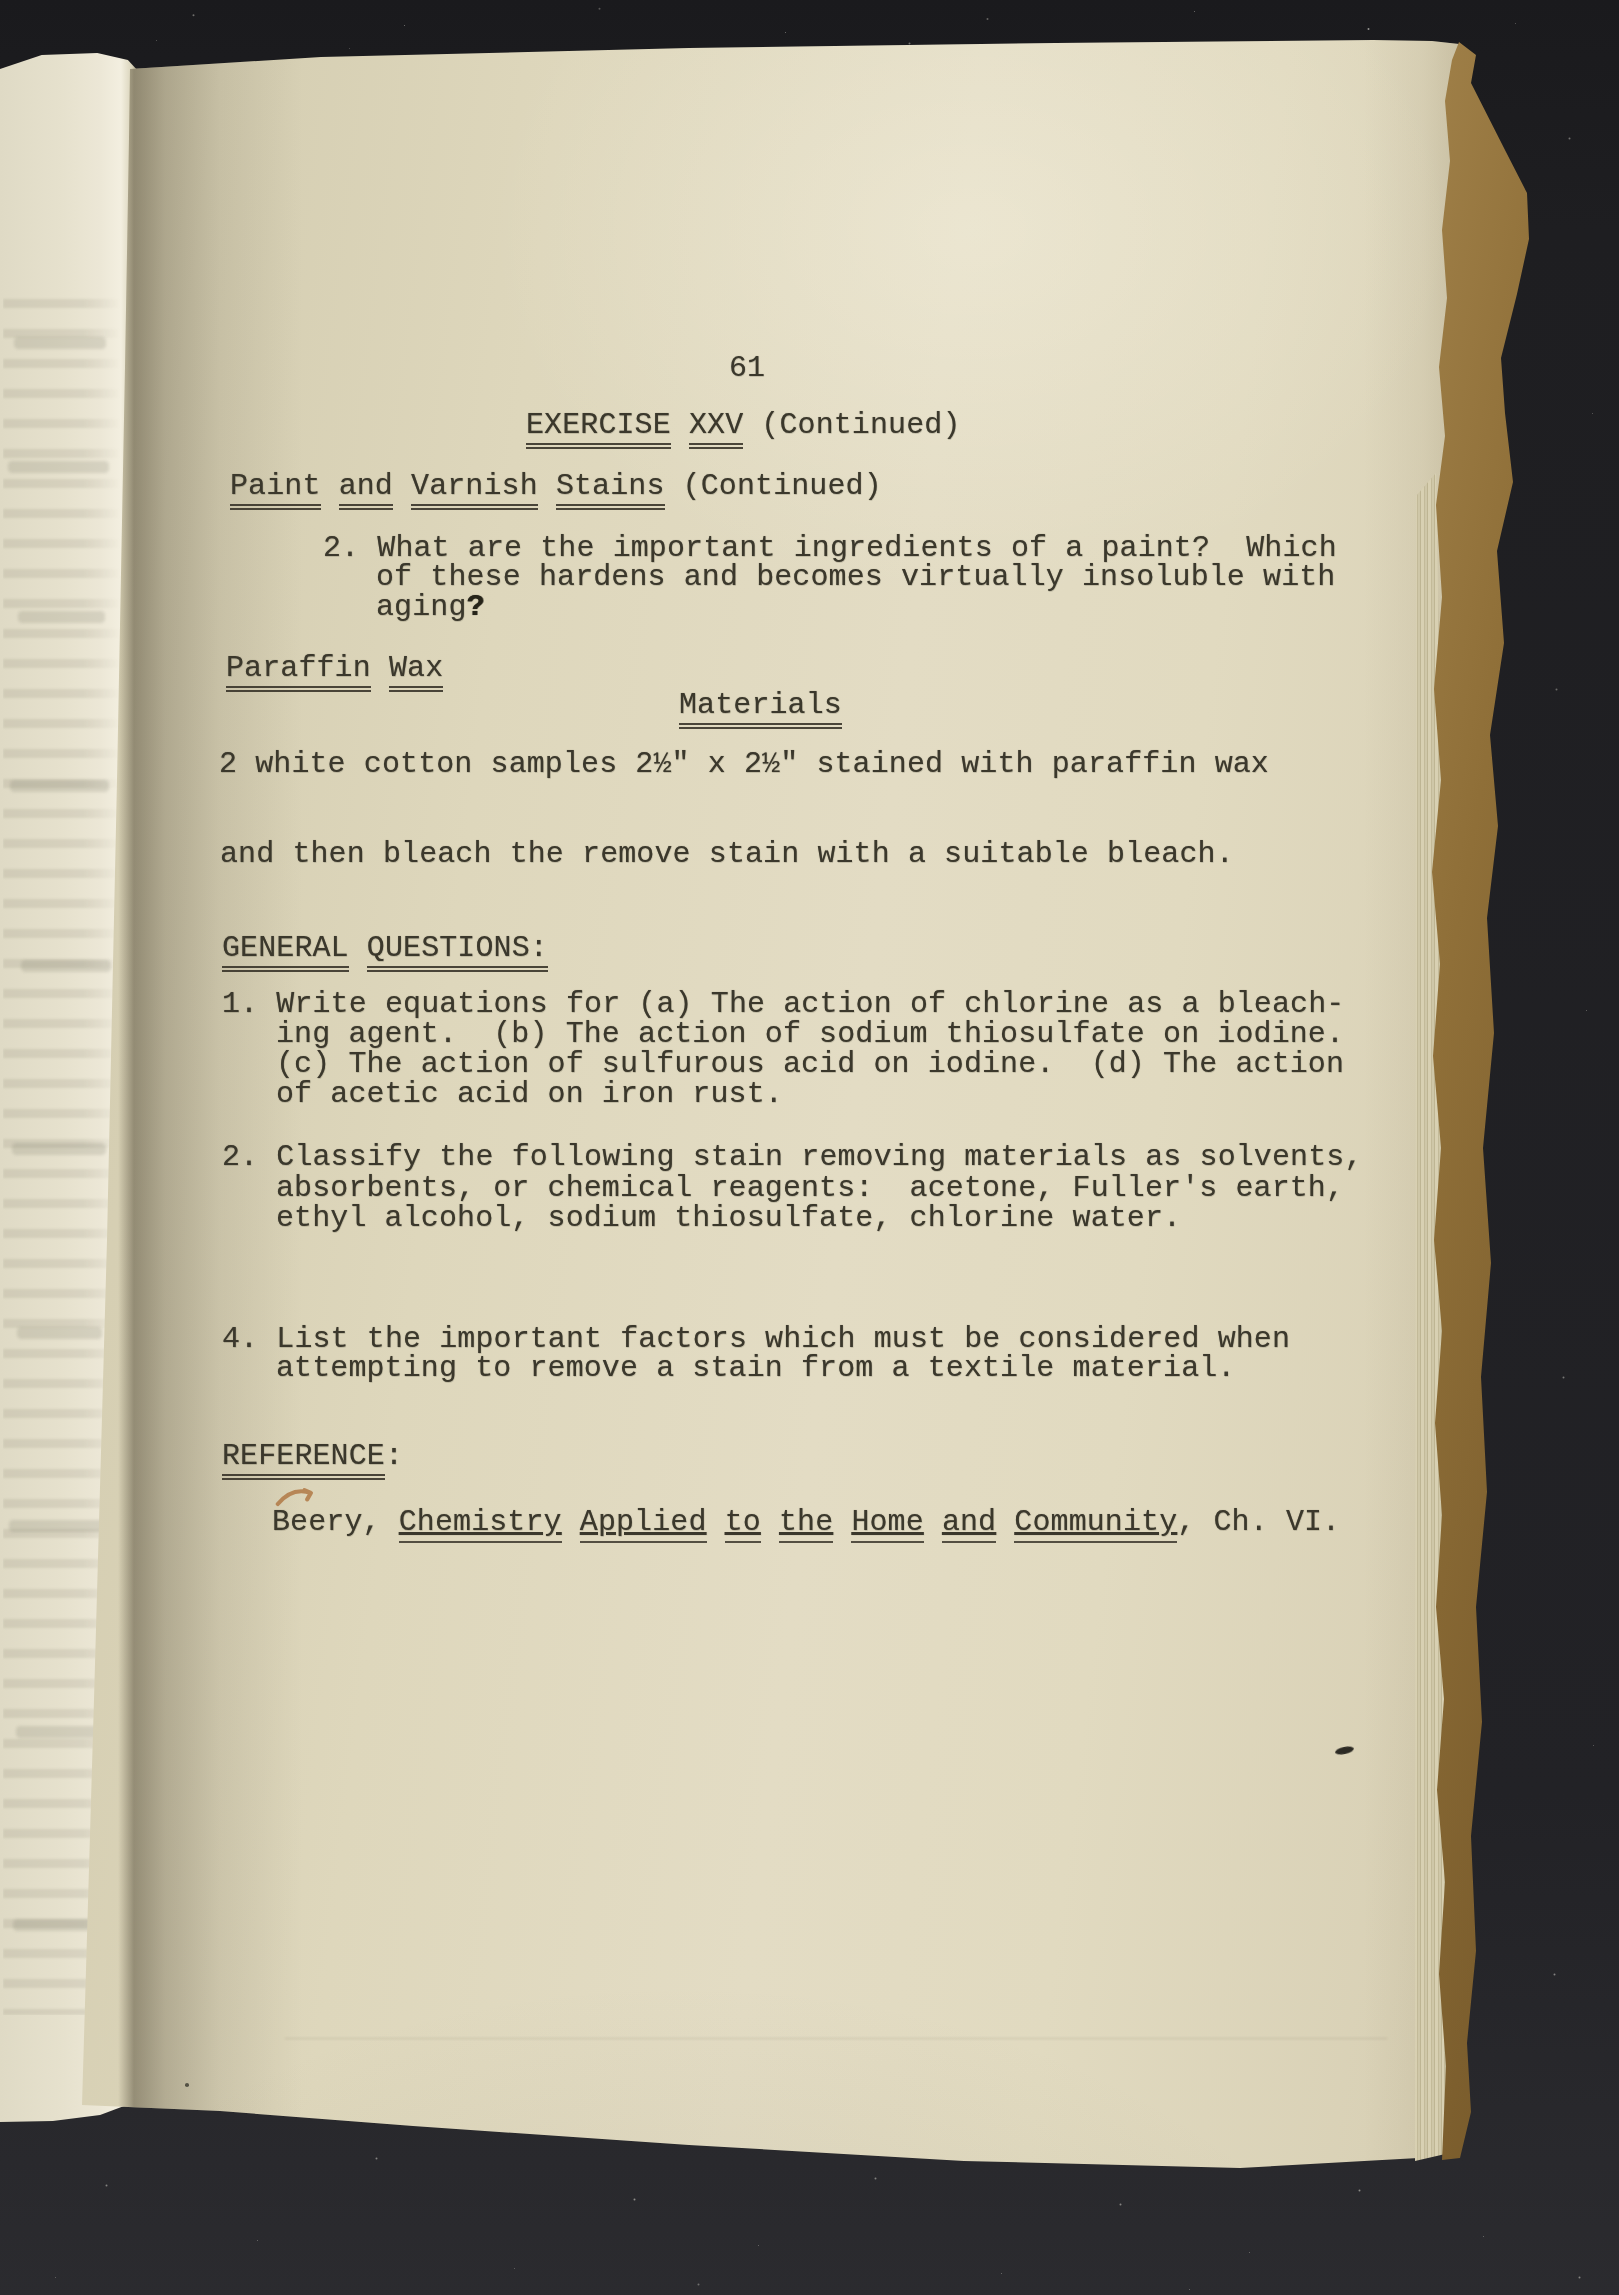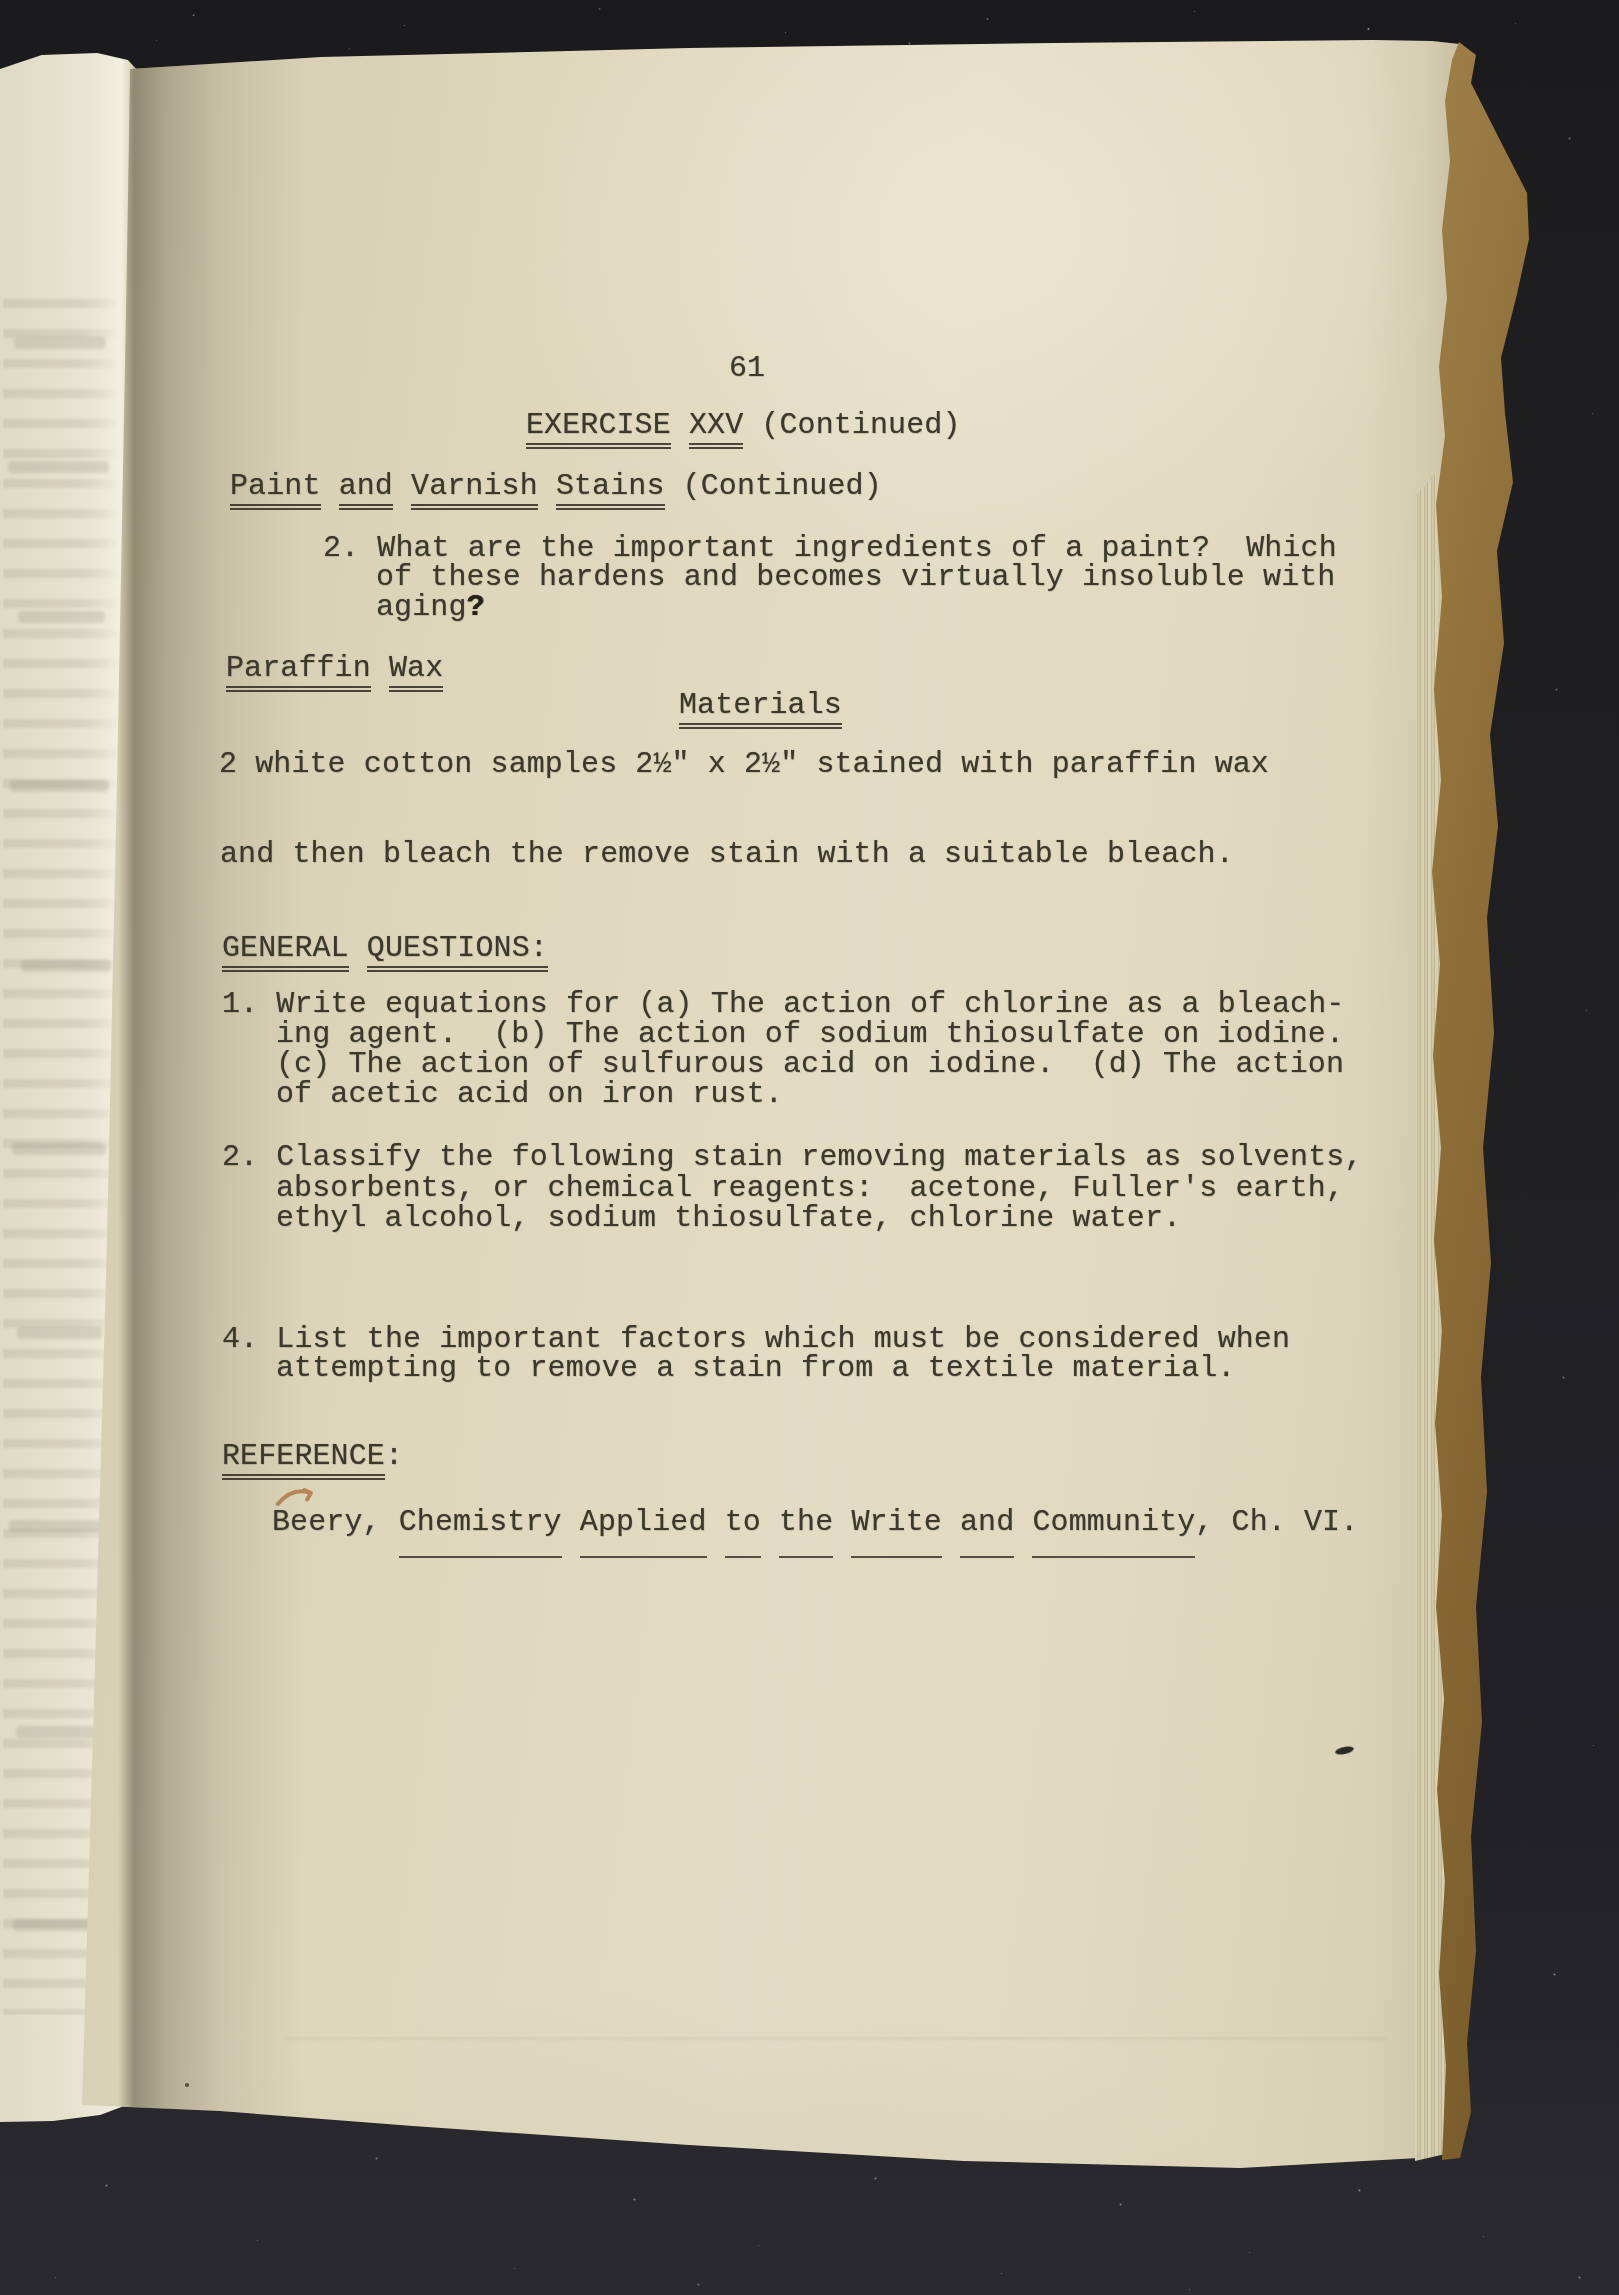--- a/index.html
+++ b/index.html
@@ -33,21 +33,21 @@
     clip-path:polygon(1416px 496px,1436px 473px,1445px 1010px,1450px 1561px,1454px 2152px,1415px 2161px);}
   .torn-edge{position:absolute;left:0;top:0;width:1620px;height:2299px;
     background:linear-gradient(100deg,#5e451f 0%,#8a6831 25%,#a28045 45%,#b3945c 60%,#8f6f38 80%,#6b4f24 100%);
     filter:drop-shadow(-1.4px 0.9px 1.8px rgba(0,0,0,.35));
     clip-path:polygon(1459px 42px,1476px 55px,1471px 83px,1506px 152px,1527px 193px,1529px 239px,1517px 294px,1501px 358px,1505px 413px,1513px 482px,1497px 551px,1504px 643px,1490px 735px,1498px 826px,1487px 918px,1494px 1033px,1483px 1148px,1491px 1263px,1481px 1377px,1487px 1492px,1476px 1607px,1482px 1722px,1471px 1836px,1476px 1951px,1467px 2043px,1471px 2112px,1460px 2158px,1442px 2160px,1446px 2066px,1439px 1974px,1445px 1882px,1437px 1790px,1444px 1699px,1436px 1607px,1442px 1515px,1435px 1423px,1442px 1331px,1434px 1240px,1441px 1148px,1433px 1056px,1440px 964px,1432px 872px,1441px 780px,1434px 689px,1442px 597px,1436px 505px,1445px 436px,1439px 367px,1447px 298px,1442px 230px,1450px 161px,1445px 101px,1452px 60px);}
   
   .text-layer{position:absolute;inset:0;color:#3b382c;font-size:30px;line-height:30px;letter-spacing:0.1px;
     text-shadow:0 0 0.9px rgba(59,56,44,.5),0.5px 0.5px 0 rgba(59,56,44,.14);}
   .ln{position:absolute;white-space:pre;}
   .u2{border-bottom:6.4px double rgba(52,48,38,.88);padding-bottom:0.9px;margin-top:16px;}
-  .u1{border-bottom:2.8px solid rgba(52,48,38,.82);padding-bottom:17px;}
+  .u1{border-bottom:2.8px solid rgba(52,48,38,.82);padding-bottom:2px;text-decoration:underline;}
   .overstruck{font-weight:bold;color:#262419;text-shadow:0 0 0.9px rgba(30,28,20,.9),0.9px 0 0 rgba(30,28,20,.55);}
   
   .check-mark{position:absolute;left:275px;top:1481px;width:46px;height:28.5px;}
   .ink-speck{position:absolute;left:1335px;top:1747px;width:19px;height:7.3px;border-radius:50%;
     background:#2c2a24;transform:rotate(-12deg);filter:blur(0.5px);}
   .dot-speck{position:absolute;left:185px;top:2083px;width:4.1px;height:3.7px;border-radius:50%;background:rgba(58,56,46,.8);}
   .dust{position:absolute;left:0;top:0;width:1.4px;height:1.4px;border-radius:50%;background:transparent;
     box-shadow:193px 14.7px 0 0.5px rgba(215,213,205,.45),404px 25px 0 0 rgba(215,213,205,.55),599px 8.3px 0 0.5px rgba(200,198,190,.35),785px 32px 0 0 rgba(225,223,215,.5),987px 18.4px 0 0.5px rgba(210,208,200,.4),1194px 11px 0 0 rgba(220,218,210,.5),1368px 28.5px 0 0.5px rgba(230,228,220,.6),1515px 23px 0 0 rgba(210,208,200,.4),349px 48px 0 0 rgba(205,203,195,.35),909px 43px 0 0.5px rgba(215,213,205,.45),1125px 51px 0 0 rgba(225,223,215,.5),156px 40px 0 0 rgba(205,203,195,.4),1569px 138px 0 0.5px rgba(220,218,210,.45),1592px 413px 0 0 rgba(210,208,200,.4),1556px 689px 0 0.5px rgba(220,218,210,.4),1586px 1010px 0 0 rgba(210,208,200,.45),1563px 1377px 0 0.5px rgba(225,223,215,.45),1593px 1745px 0 0 rgba(215,213,205,.4),1554px 1974px 0 0.5px rgba(225,223,215,.5),
     106px 2185px 0 0.5px rgba(222,220,212,.5),257px 2240px 0 0 rgba(212,210,202,.45),376px 2158px 0 0.5px rgba(222,220,212,.5),514px 2268px 0 0 rgba(212,210,202,.4),634px 2199px 0 0.5px rgba(227,225,217,.55),758px 2245px 0 0 rgba(212,210,202,.45),875px 2178px 0 0.5px rgba(222,220,212,.5),1001px 2273px 0 0 rgba(217,215,207,.45),1120px 2204px 0 0.5px rgba(227,225,217,.5),1249px 2252px 0 0 rgba(212,210,202,.45),1359px 2190px 0 0.5px rgba(222,220,212,.55),1483px 2236px 0 0 rgba(217,215,207,.45),1579px 2277px 0 0.5px rgba(227,225,217,.5),55px 2277px 0 0 rgba(212,210,202,.4),698px 2284px 0 0.5px rgba(217,215,207,.4),1189px 2289px 0 0 rgba(222,220,212,.45);}
 </style>
@@ -105,21 +105,21 @@
     <div class="ln" style="left:222px;top:1142px">2. Classify the following stain removing materials as solvents,</div>
     <div class="ln" style="left:276px;top:1173px">absorbents, or chemical reagents:  acetone, Fuller's earth,</div>
     <div class="ln" style="left:276px;top:1203px">ethyl alcohol, sodium thiosulfate, chlorine water.</div>
 
 
     <div class="ln" style="left:222px;top:1324px">4. List the important factors which must be considered when</div>
     <div class="ln" style="left:276px;top:1353px">attempting to remove a stain from a textile material.</div>
 
     <div class="ln" style="left:222px;top:1441px"><span class="u2">REFERENCE</span><span>:</span></div>
 
-    <div class="ln" style="left:272px;top:1507px"><span>Beery, </span><span class="u1">Chemistry</span> <span class="u1">Applied</span> <span class="u1">to</span> <span class="u1">the</span> <span class="u1">Write</span> <span class="u1">and</span> <span class="u1">Community</span><span>, Ch. VI.</span></div>
+    <div class="ln" style="left:272px;top:1507px"><span>Beery, </span><span class="u1">Chemistry</span> <span class="u1">Applied</span> <span class="u1">to</span> <span class="u1">the</span> <span class="u1">Home</span> <span class="u1">and</span> <span class="u1">Community</span><span>, Ch. VI.</span></div>
   </div>
 
   <div class="check-mark">
     <svg width="46" height="28.5" viewBox="0 0 100 62">
         <path d="M6 50 Q38 12 78 26 L64 20 M78 26 L70 40" fill="none" stroke="#ab6c35" stroke-width="9" stroke-linecap="round" opacity="0.75"></path>
       </svg>
   </div>
   <div class="ink-speck"></div>
   <div class="dot-speck"></div>
   <div class="dust"></div>

